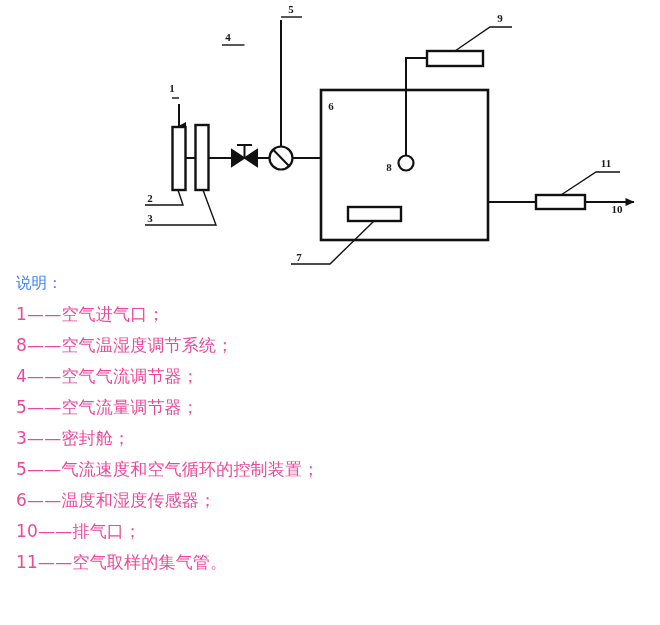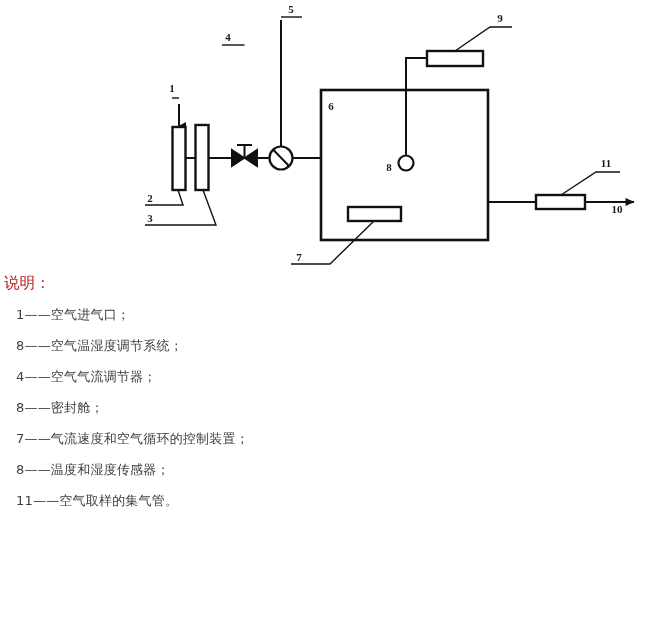--- a/index.html
+++ b/index.html
@@ -62,35 +62,35 @@
   }
   #legend {
     position: absolute;
     left: 0;
     top: 268px;
     width: 660px;
     padding: 0;
   }
   .legend-line {
     font-family: "DejaVu Sans", "Liberation Sans", sans-serif;
-    font-size: 13px;
+    font-size: 17px;
     line-height: 31px;
     height: 31px;
-    color: #404040;
+    color: #ec4899;
     padding-left: 16px;
     white-space: nowrap;
     letter-spacing: 0.2px;
   }
   .legend-head {
     font-family: "DejaVu Sans", "Liberation Sans", sans-serif;
     font-size: 15.5px;
     line-height: 31px;
     height: 31px;
-    color: #b91c1c;
-    padding-left: 4px;
+    color: #3b82f6;
+    padding-left: 16px;
   }
 </style>
 </head>
 <body>
 
 <div id="diagram-wrap">
   <svg class="schematic" viewBox="0 0 660 270" xmlns="http://www.w3.org/2000/svg">
 
     <defs>
       <marker id="arrowDown" markerWidth="9" markerHeight="9" refX="4.5" refY="8" orient="auto" markerUnits="userSpaceOnUse">
@@ -185,17 +185,19 @@
     <text class="numlabel" x="617" y="213" text-anchor="middle">10</text>
     <text class="numlabel" x="606" y="167" text-anchor="middle">11</text>
   </svg>
 </div>
 
 <div id="legend">
   <div class="legend-head">说明：</div>
   <div class="legend-line">1——空气进气口；</div>
   <div class="legend-line">8——空气温湿度调节系统；</div>
   <div class="legend-line">4——空气气流调节器；</div>
-  <div class="legend-line">8——密封舱；</div>
-  <div class="legend-line">7——气流速度和空气循环的控制装置；</div>
-  <div class="legend-line">8——温度和湿度传感器；</div>
+  <div class="legend-line">5——空气流量调节器；</div>
+  <div class="legend-line">3——密封舱；</div>
+  <div class="legend-line">5——气流速度和空气循环的控制装置；</div>
+  <div class="legend-line">6——温度和湿度传感器；</div>
+  <div class="legend-line">10——排气口；</div>
   <div class="legend-line">11——空气取样的集气管。</div>
 </div>
 
 </body></html>

